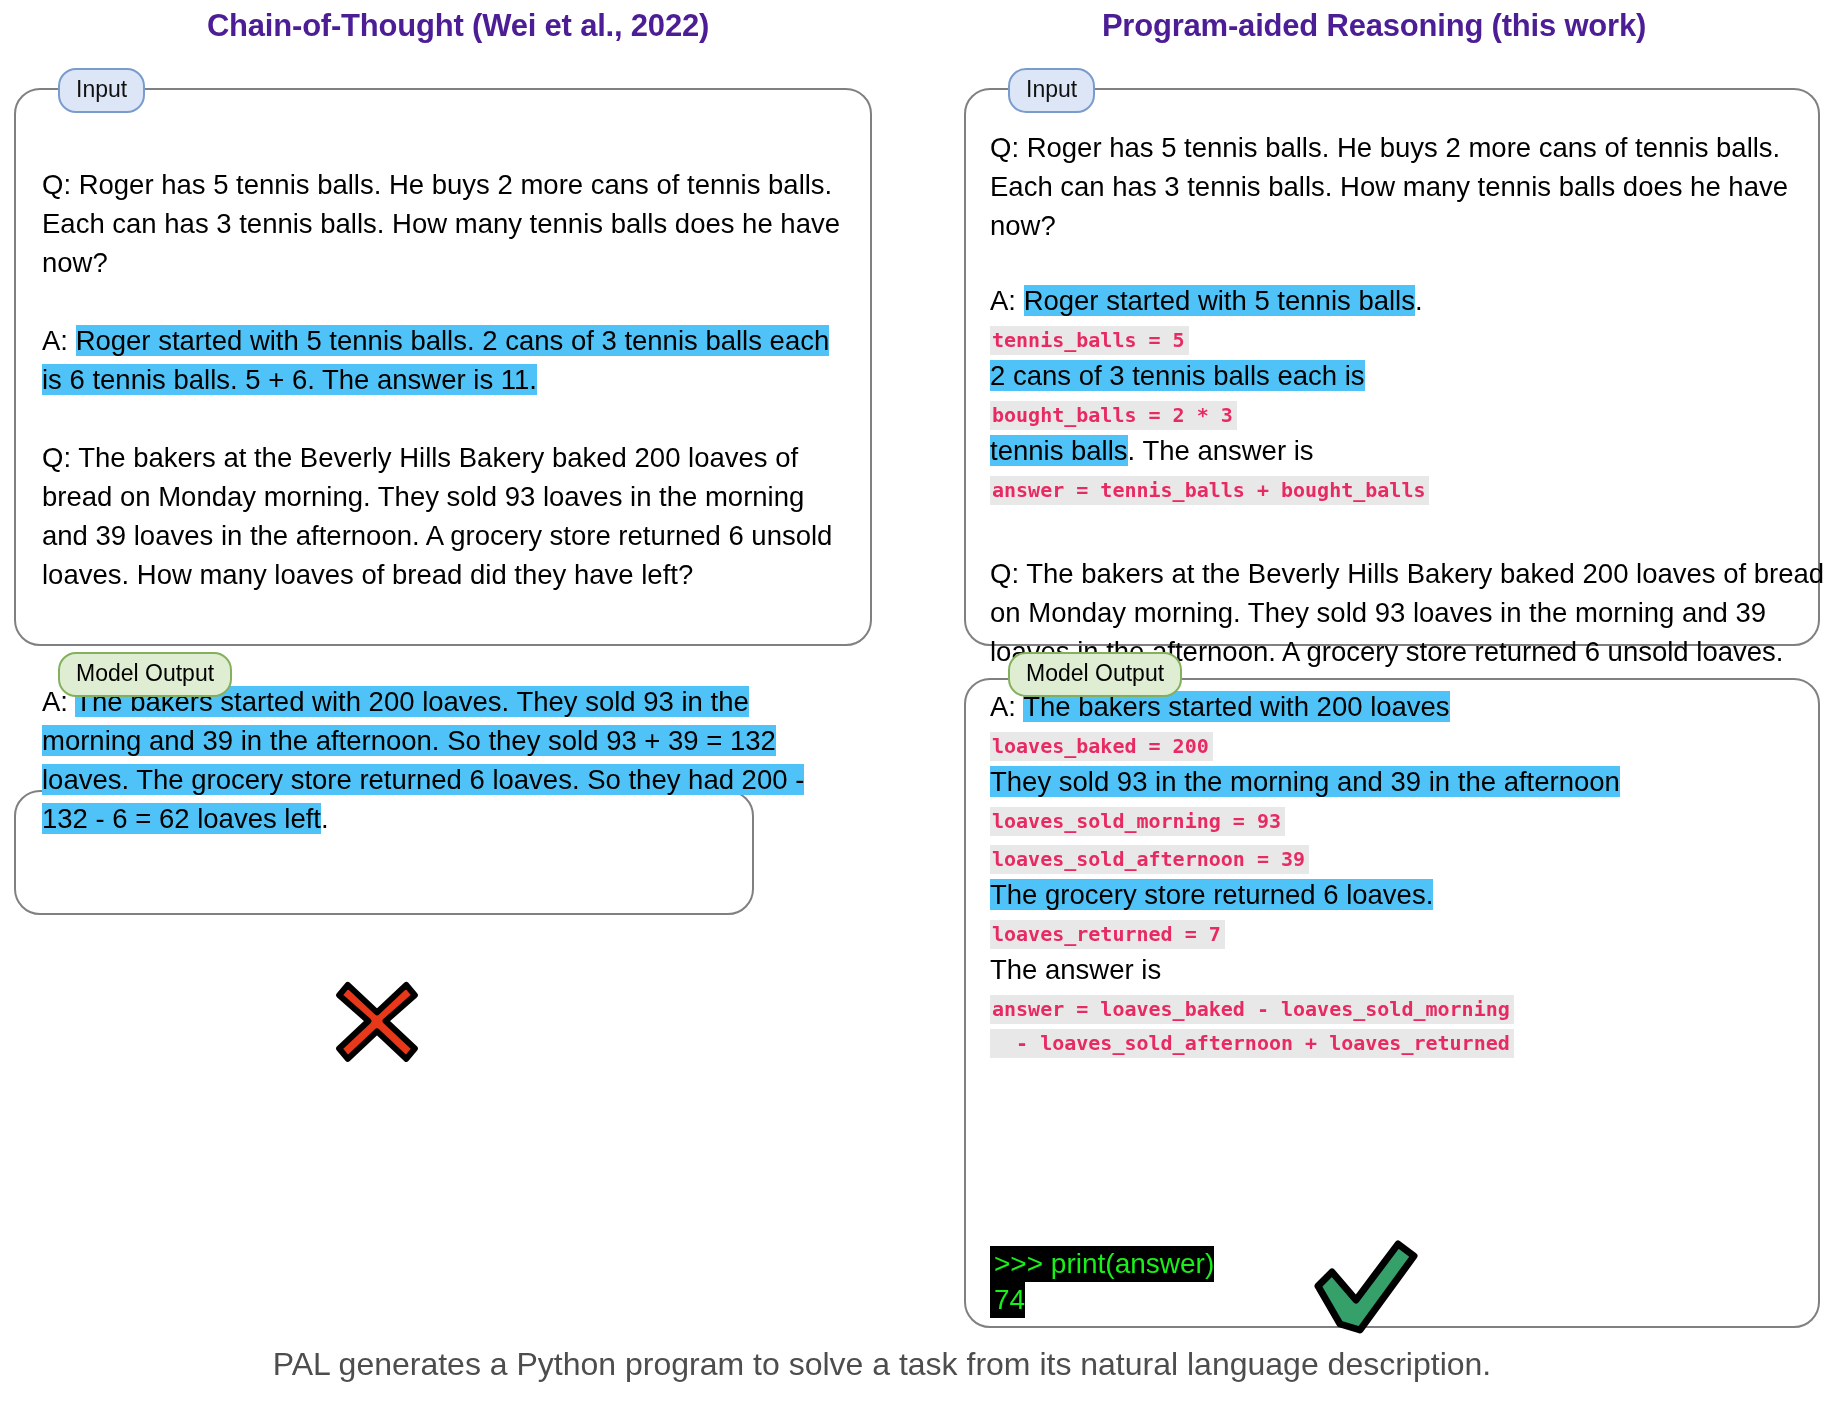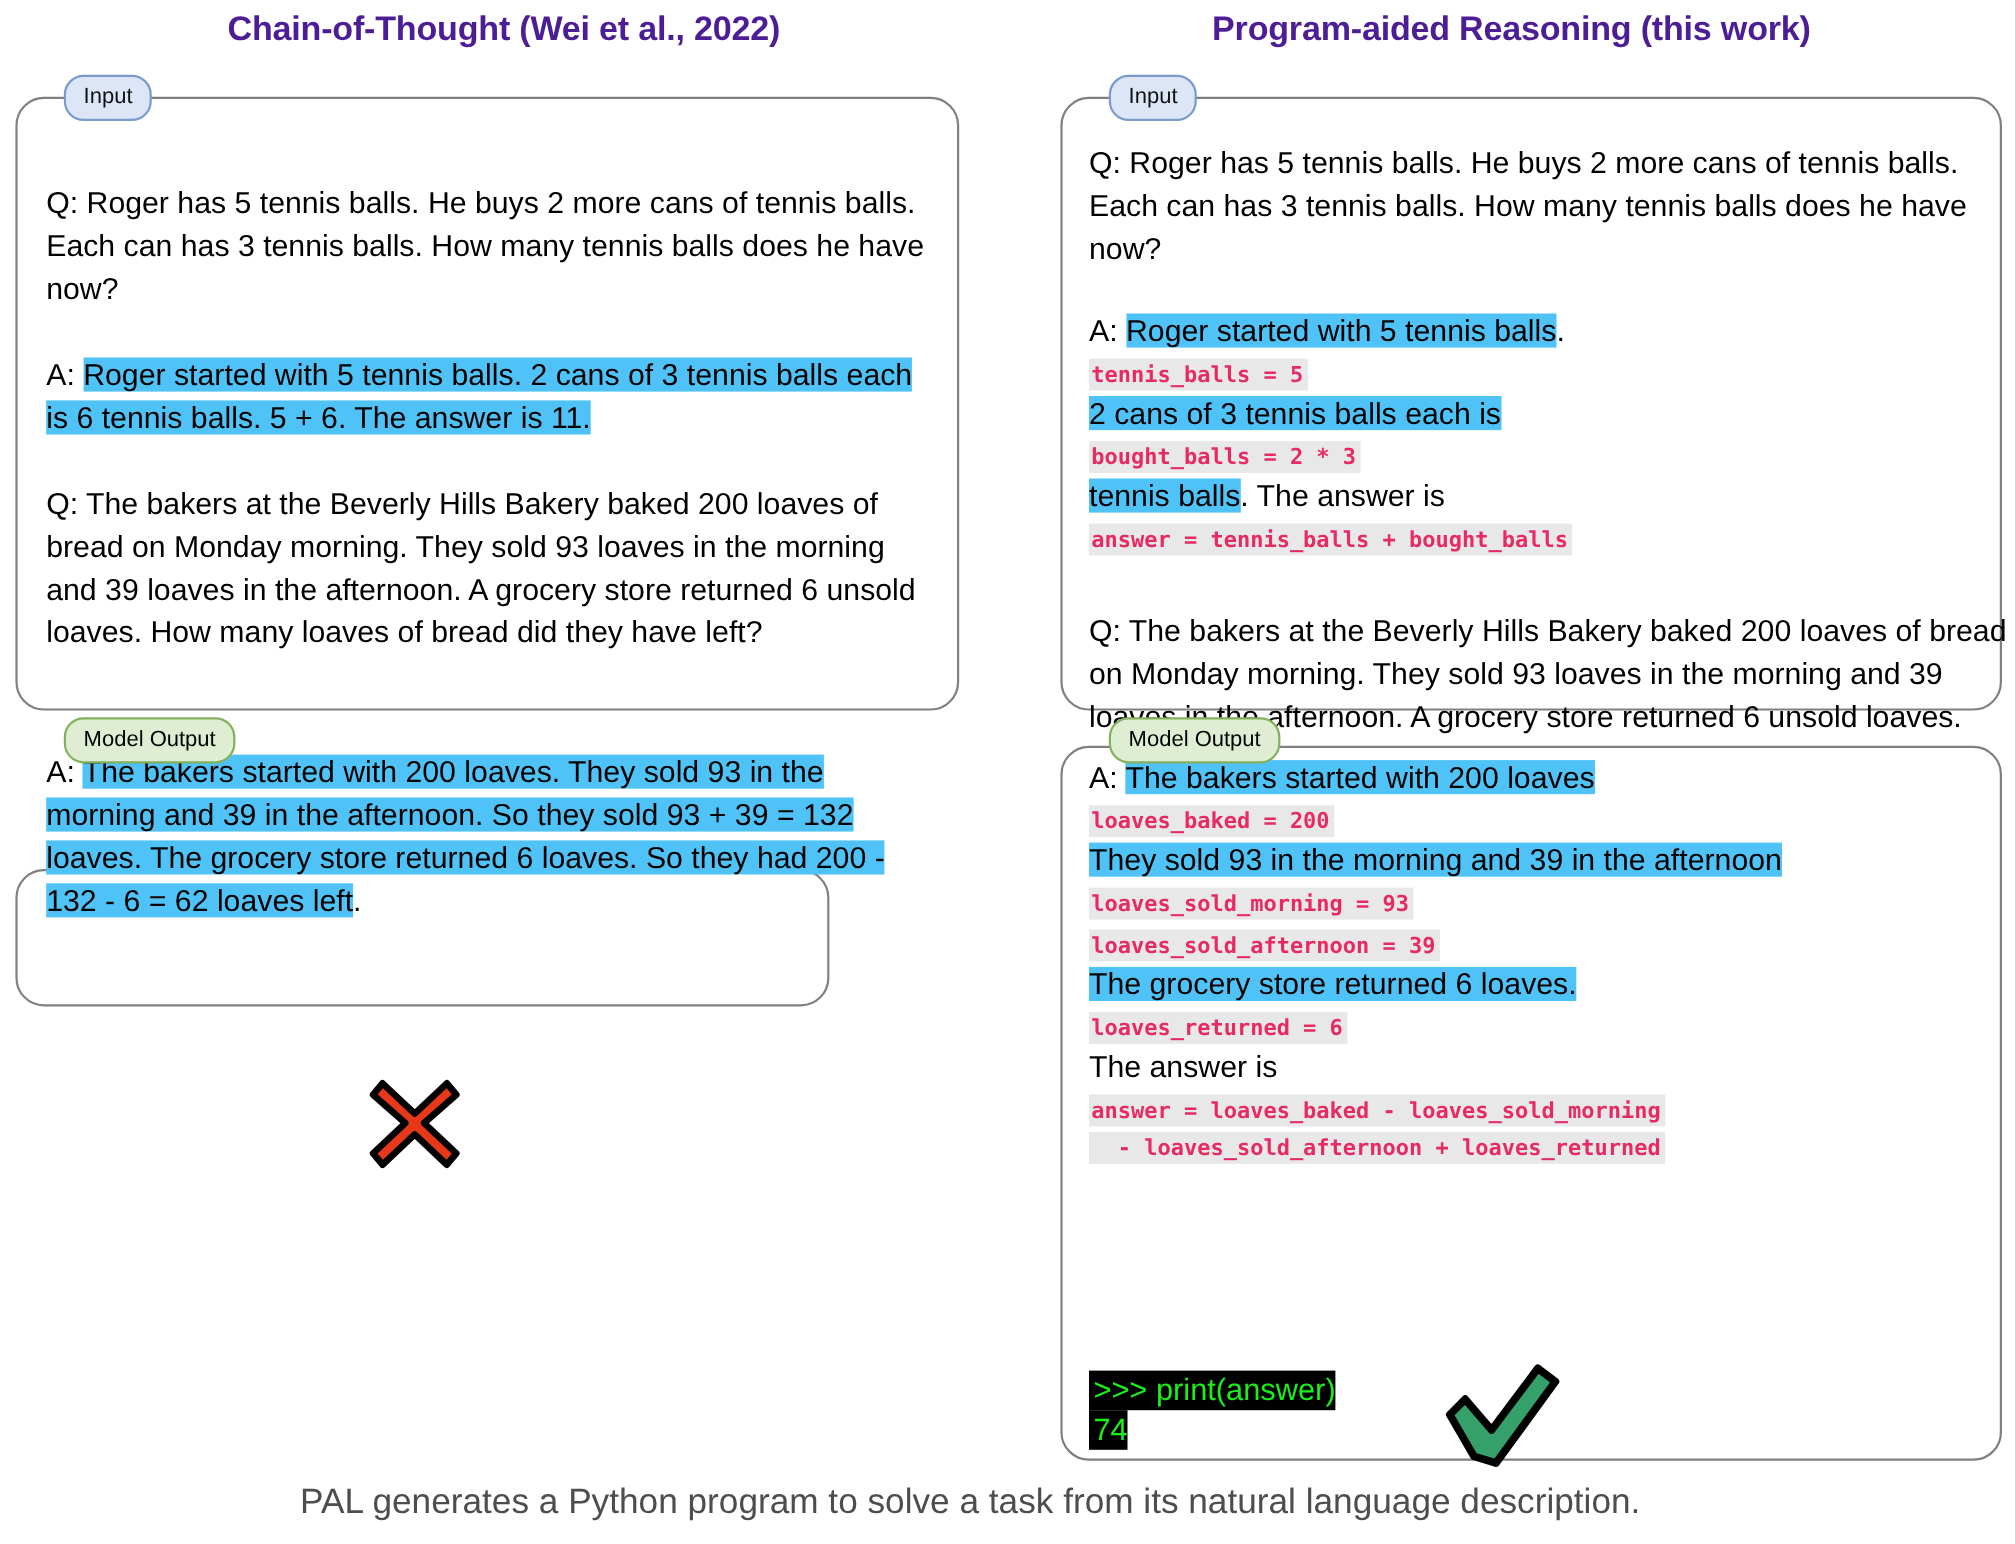--- a/index.html
+++ b/index.html
@@ -46,21 +46,21 @@
   }
 
   
   .badge {
     position: absolute;
     z-index: 5;
     display: flex;
     align-items: center;
     justify-content: center;
     border-radius: 18px;
-    font-size: 20px;
+    font-size: 23px;
     line-height: 1;
     padding: 8px 16px 10px 16px;
     white-space: nowrap;
     box-sizing: border-box;
     text-align: right;
   }
   .badge.input {
     background: #dce6f7;
     border: 2.5px solid #7a9ccd;
     color: #111;
@@ -185,21 +185,21 @@
 
   <div class="badge output" style="left:1008px; top:652px;">Model Output</div>
 
   <div class="body-text" style="left:990px; top:690px; width:830px; line-height:1.20;">
     <span class="line"><span>A: </span><span class="hl">The bakers started with 200 loaves</span></span>
     <span class="line" style="margin-top:4px;"><span class="code">loaves_baked = 200</span></span>
     <span class="line" style="margin-top:4px;"><span class="hl">They sold 93 in the morning and 39 in the afternoon</span></span>
     <span class="line" style="margin-top:4px;"><span class="code">loaves_sold_morning = 93</span></span>
     <span class="line" style="margin-top:4px;"><span class="code">loaves_sold_afternoon = 39</span></span>
     <span class="line" style="margin-top:4px;"><span class="hl">The grocery store returned 6 loaves.</span></span>
-    <span class="line" style="margin-top:4px;"><span class="code">loaves_returned = 6</span></span>
+    <span class="line" style="margin-top:4px;"><span class="code">loaves_returned = 7</span></span>
     <span class="line" style="margin-top:4px;">The answer is</span>
     <span class="line" style="margin-top:4px;"><span class="code">answer = loaves_baked - loaves_sold_morning</span></span>
     <span class="line" style="margin-top:0px;"><span class="code">  - loaves_sold_afternoon + loaves_returned</span></span>
   </div>
 
   <div style="position:absolute; left:990px; top:1246px;">
     <span class="term">&gt;&gt;&gt; print(answer)</span><br>
     <span class="term">74</span>
   </div>
 

